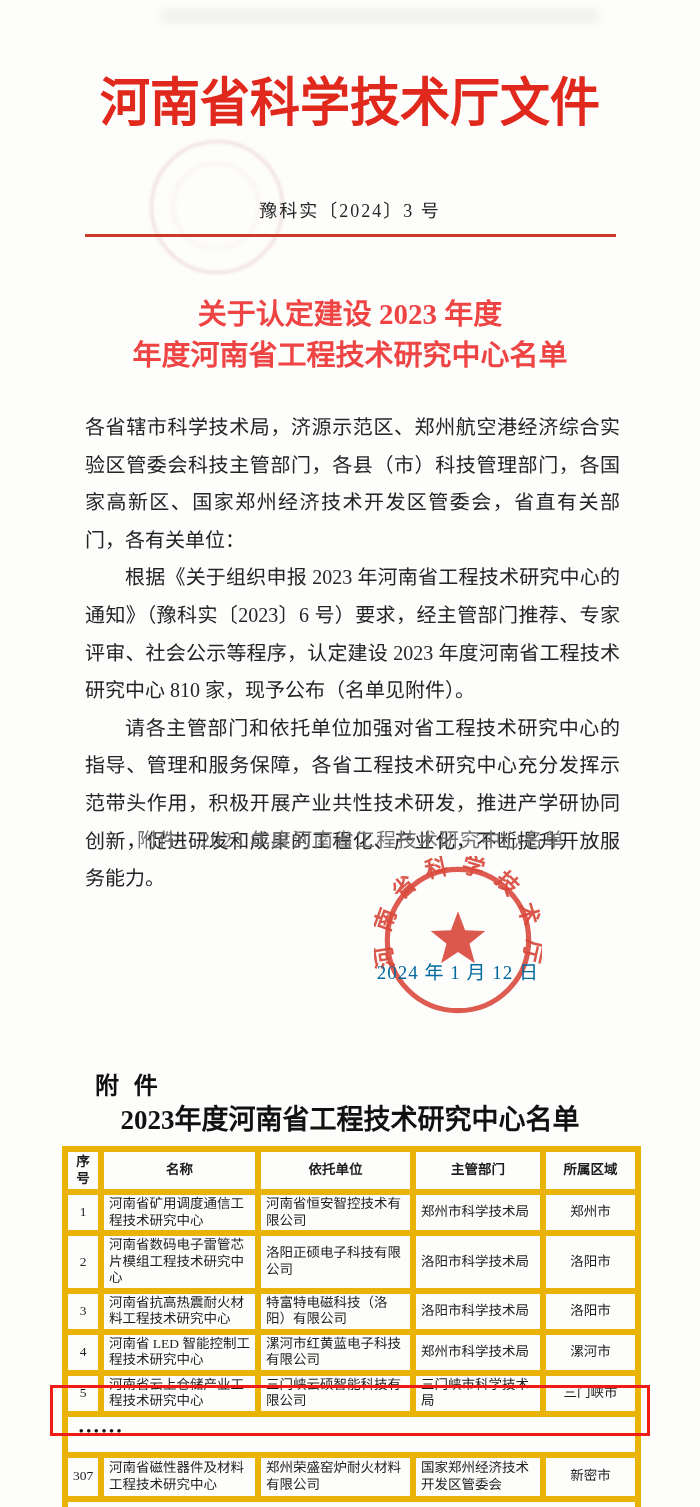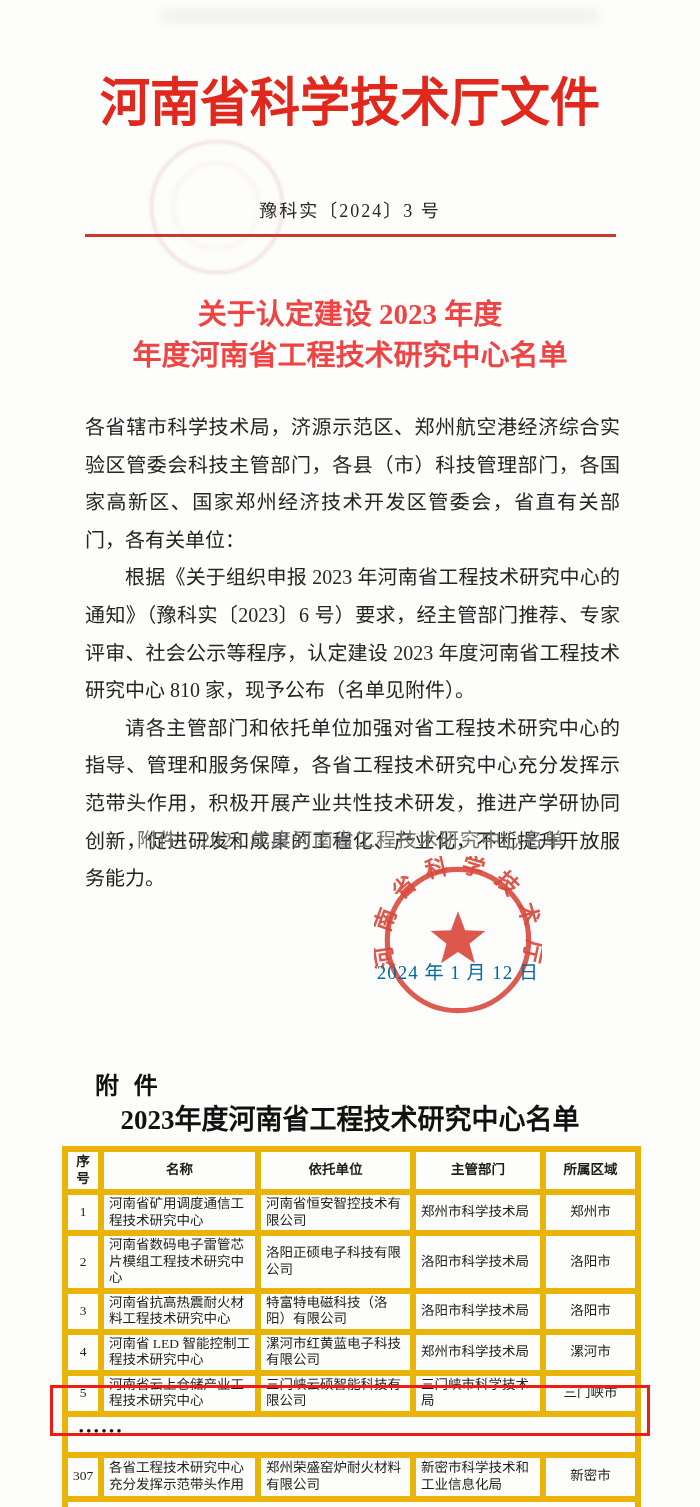--- a/index.html
+++ b/index.html
@@ -180,23 +180,23 @@
       <td class="l">河南省云上仓储产业工程技术研究中心</td>
       <td class="l">三门峡云硕智能科技有限公司</td>
       <td class="l">三门峡市科学技术局</td>
       <td class="c">三门峡市</td>
     </tr>
     <tr class="ellipsis-row">
       <td colspan="5">••••••</td>
     </tr>
     <tr class="data-row row-307">
       <td class="c">307</td>
-      <td class="l">各省工程技术研究中心充分发挥示范带头作用</td>
+      <td class="l">河南省磁性器件及材料工程技术研究中心</td>
       <td class="l">郑州荣盛窑炉耐火材料有限公司</td>
-      <td class="l">新密市科学技术和工业信息化局</td>
+      <td class="l">国家郑州经济技术开发区管委会</td>
       <td class="c">新密市</td>
     </tr>
     <tr class="ellipsis-row">
       <td colspan="5">••••••</td>
     </tr>
   </tbody>
     </table>
 
   <div class="highlight-box"></div>
 

